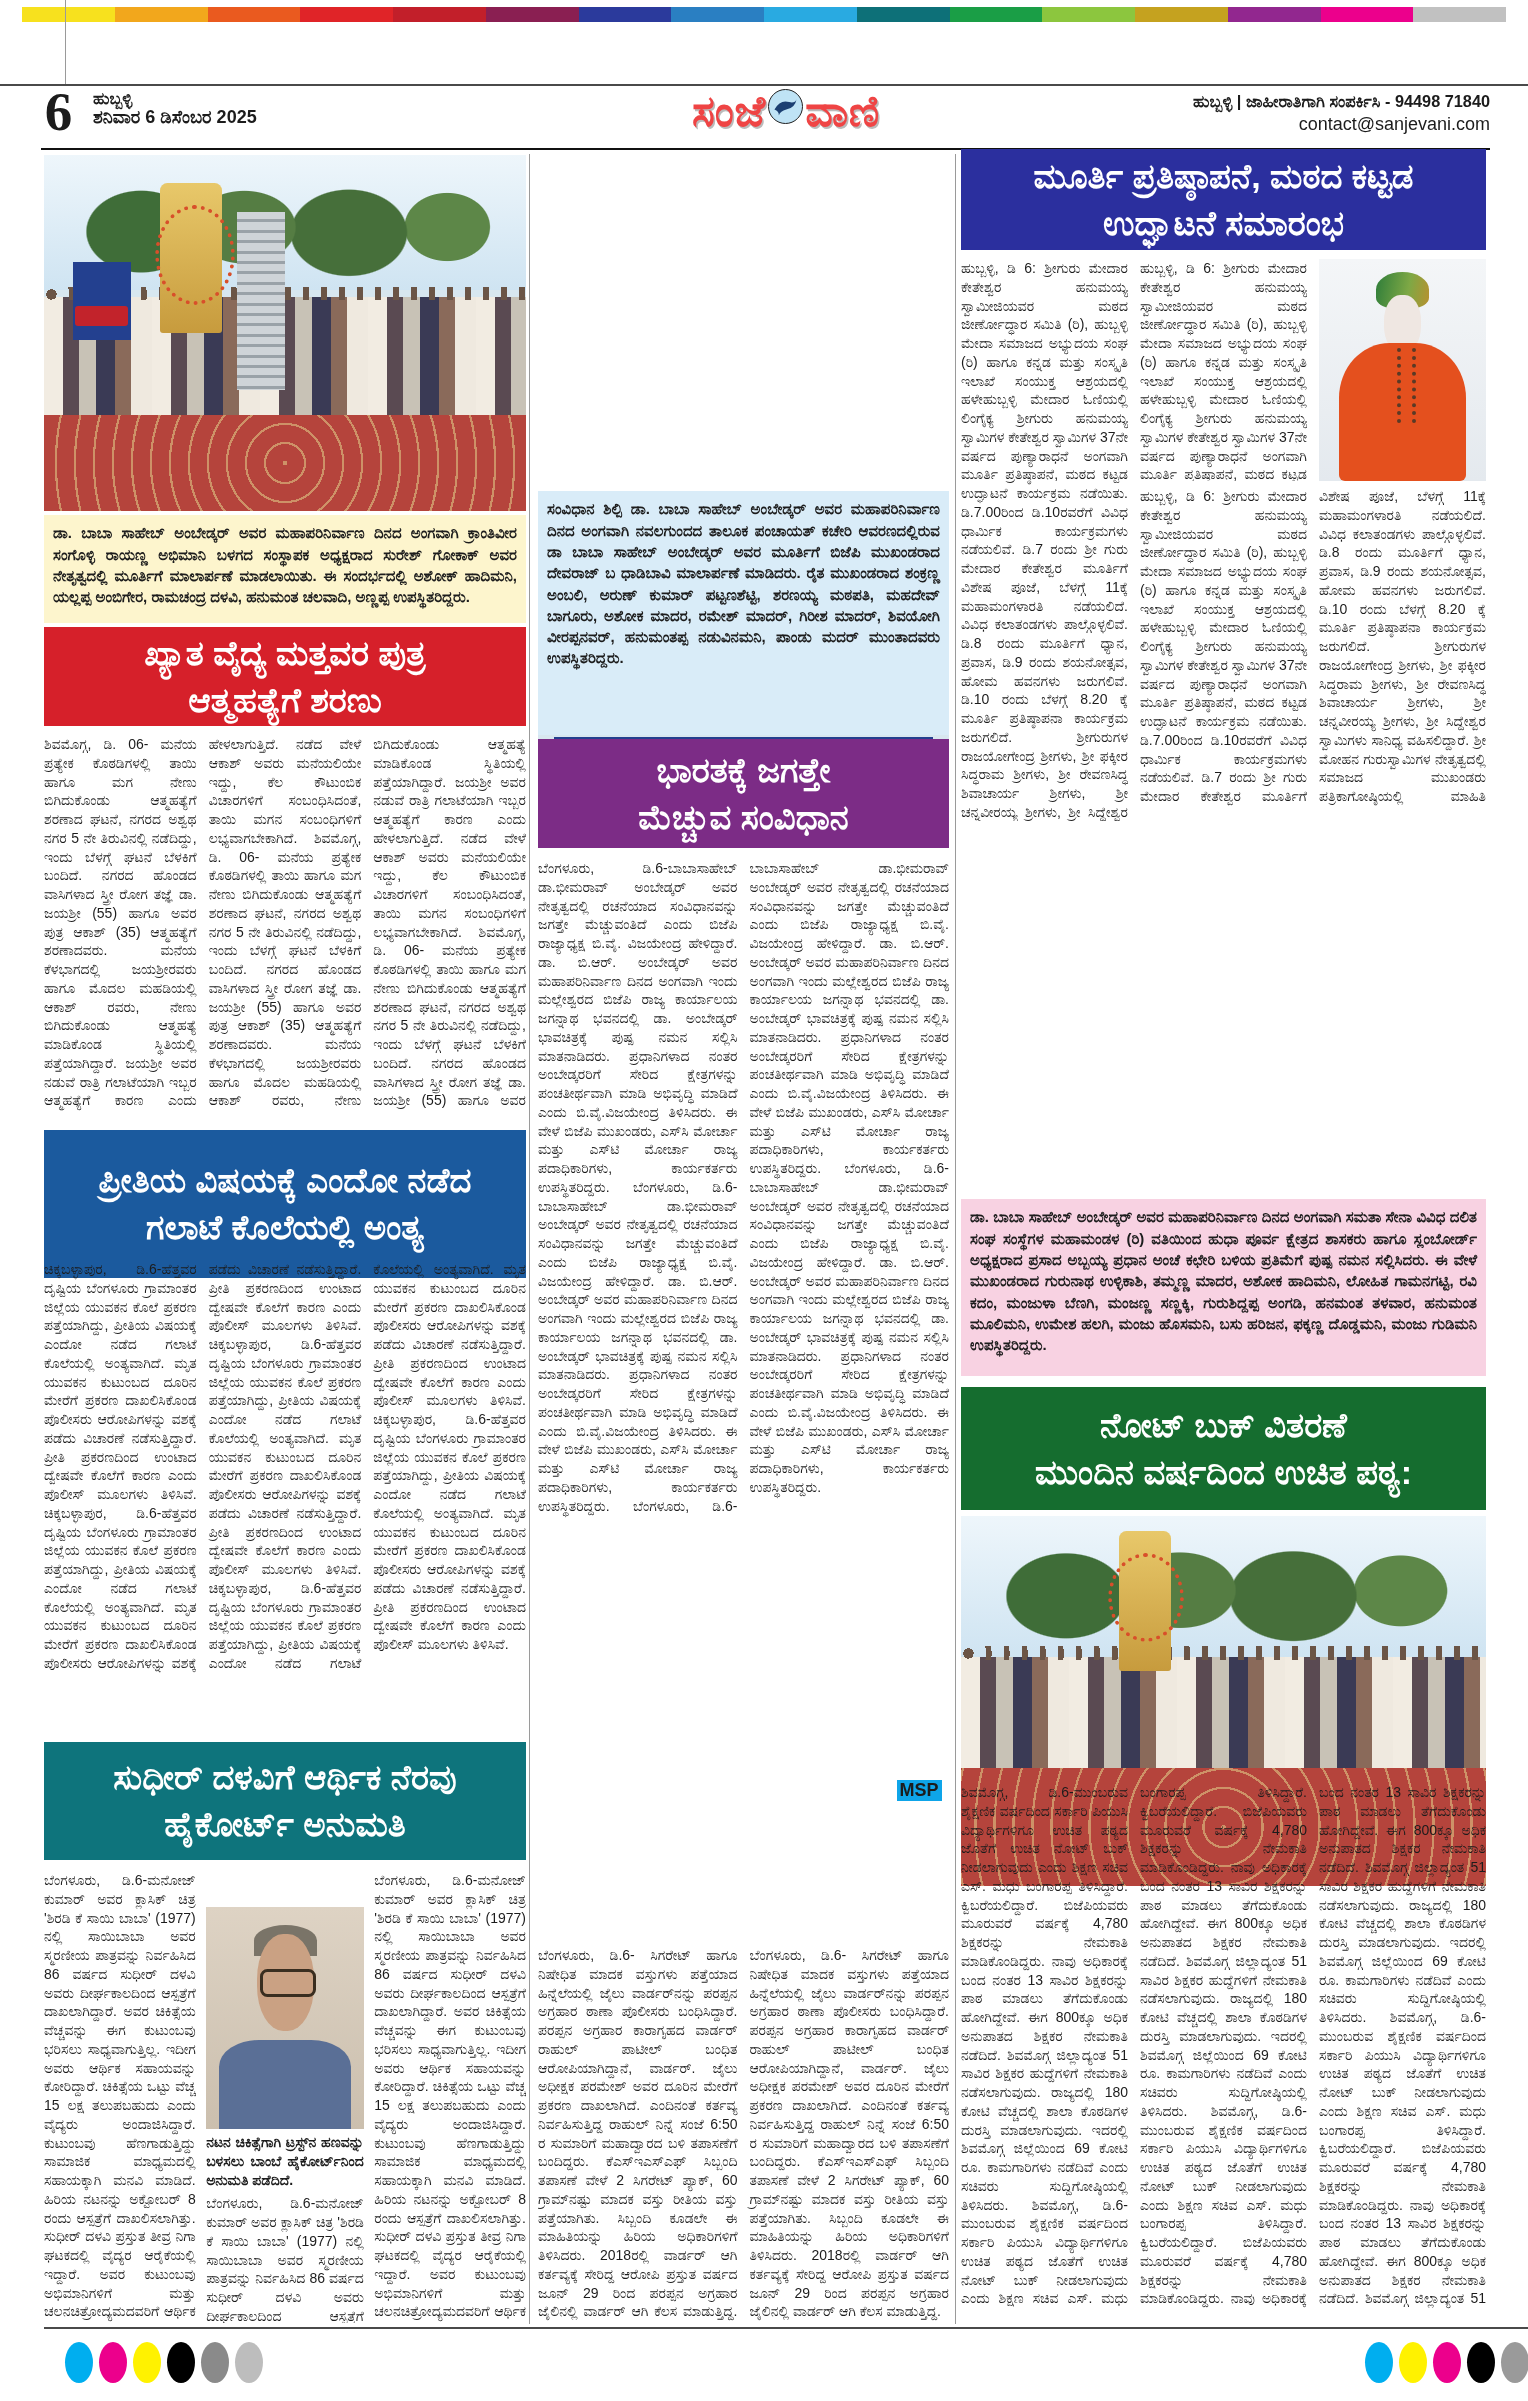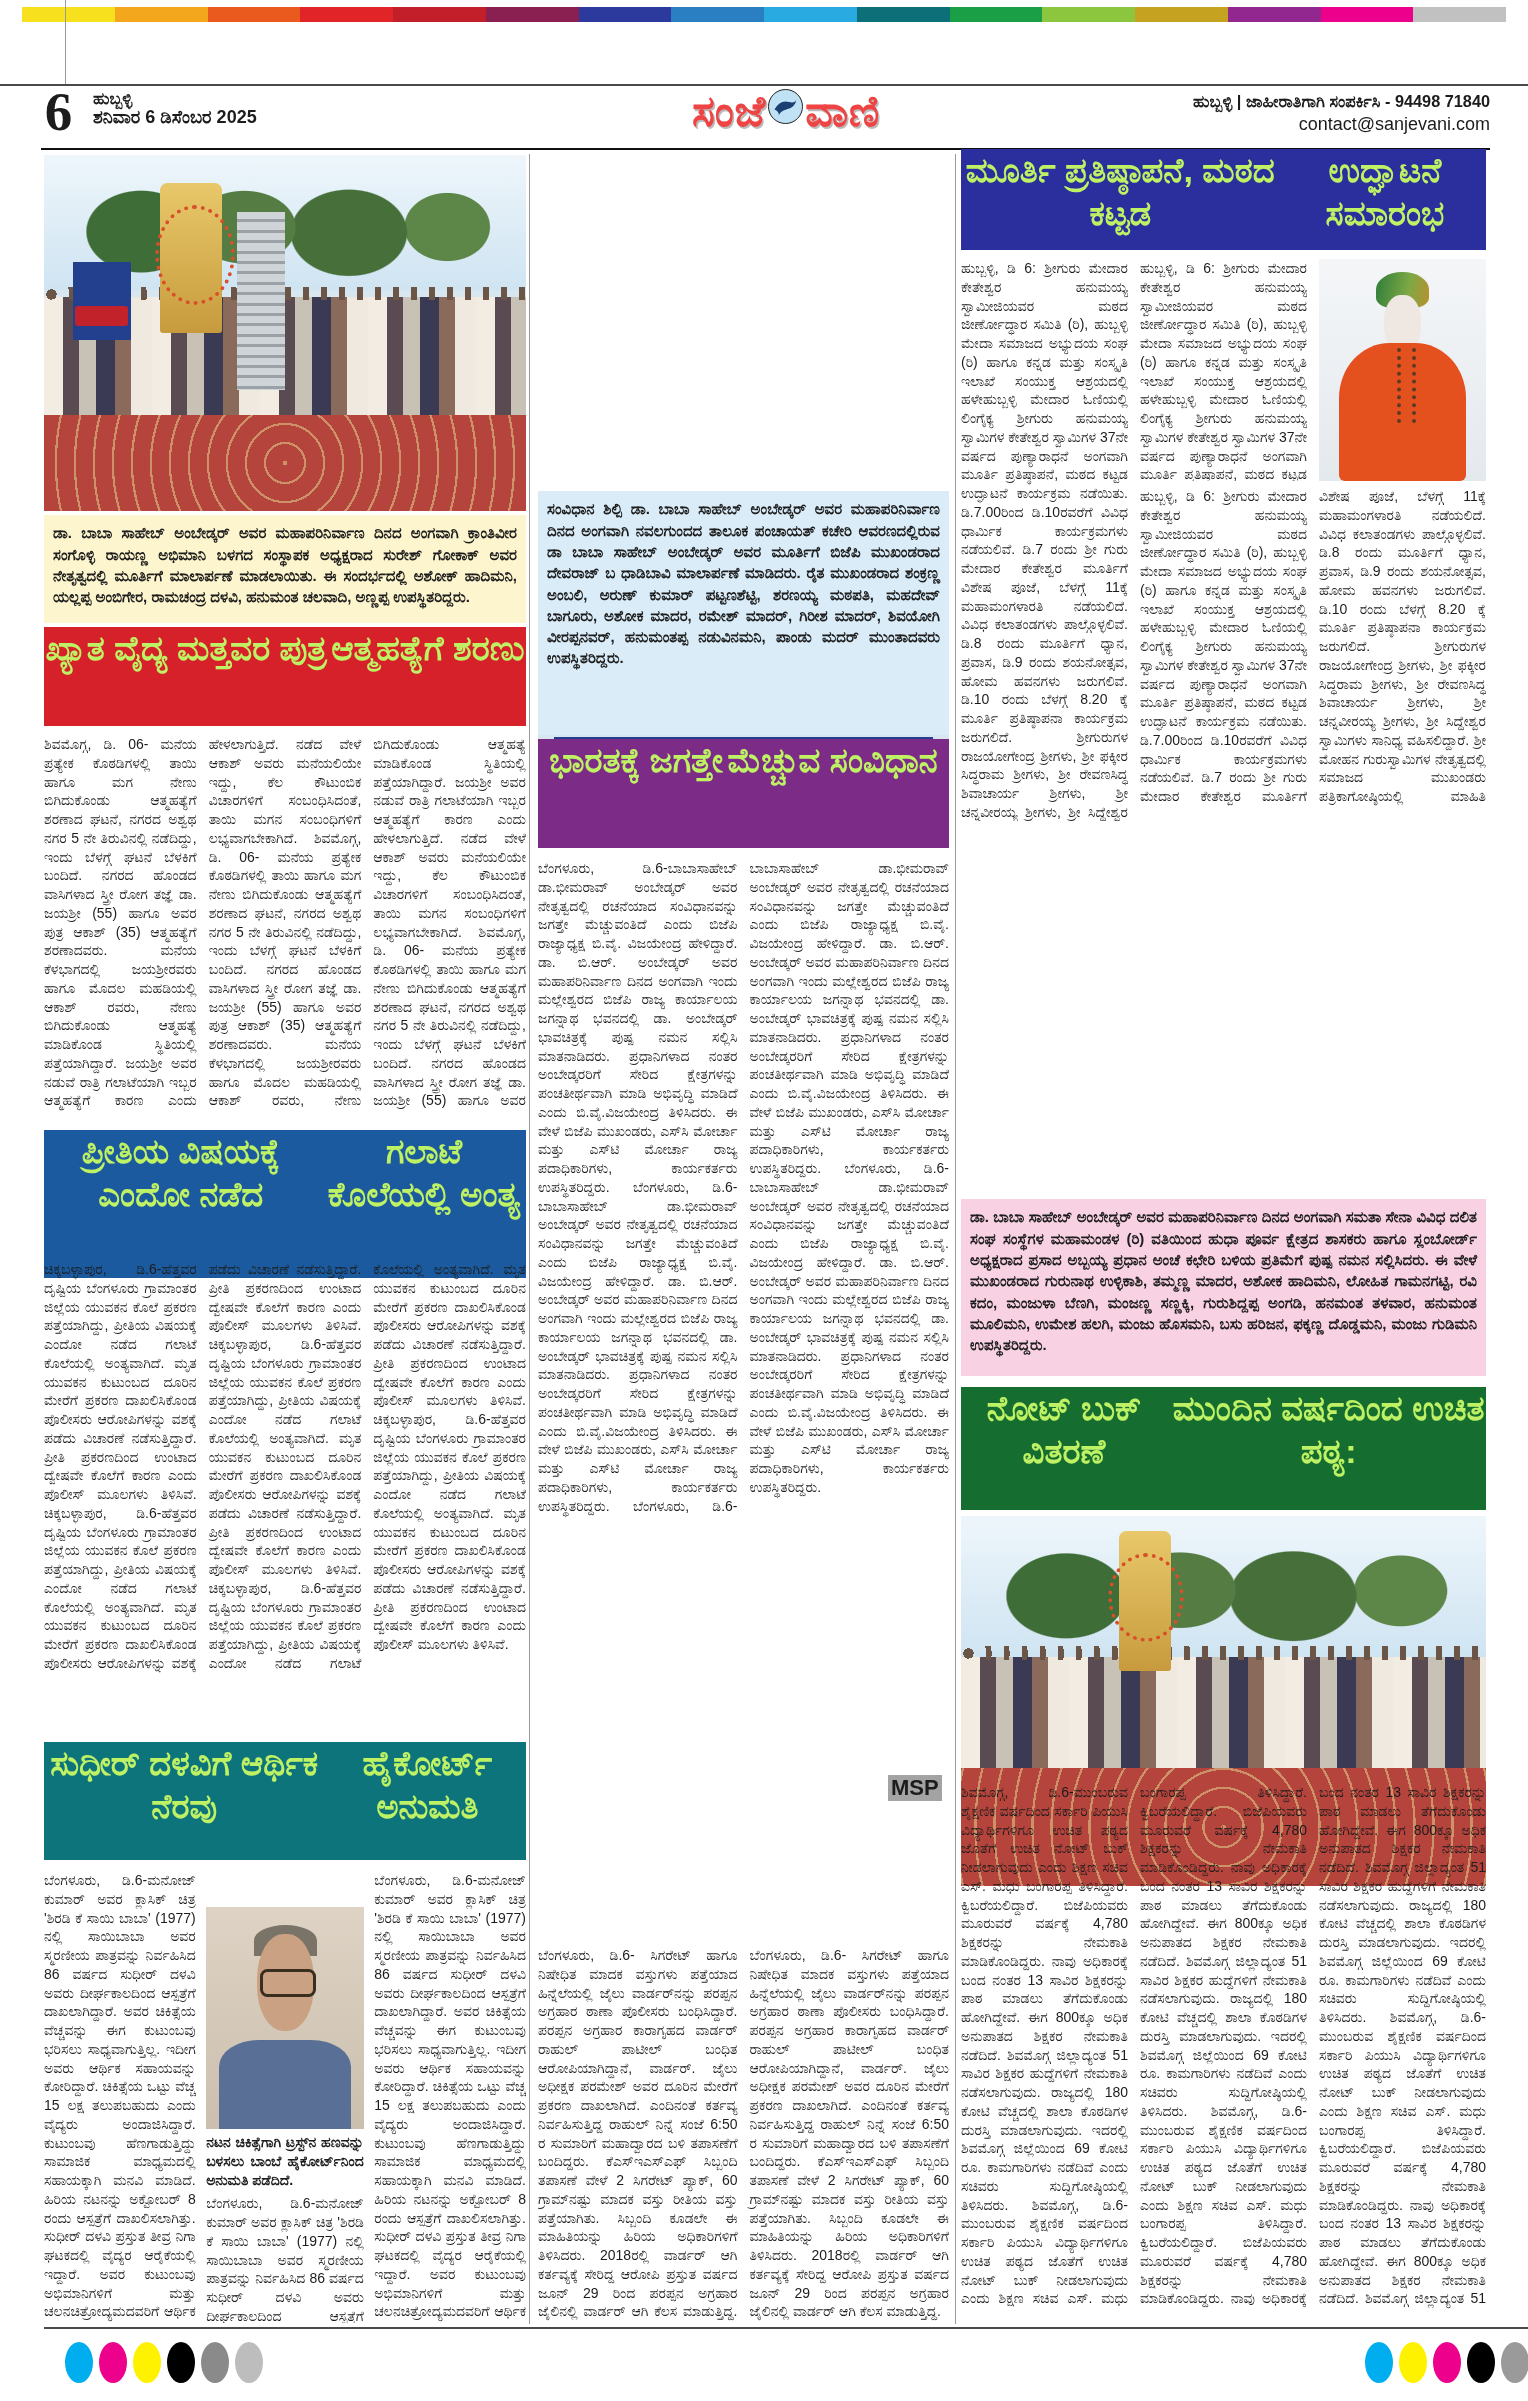--- a/index.html
+++ b/index.html
@@ -23,31 +23,31 @@
   #masthead .bird{display:inline-block;width:33px;height:33px;border-radius:50%;background:#bfe3f5;
                   border:1.5px solid #222;margin:0 2.2px;position:relative;top:1.5px;}
   #masthead .bird svg{position:absolute;left:3.7px;top:6px;}
   .contact{position:absolute;right:0;top:4.4px;text-align:right;line-height:1.3;}
   .contact .l1{font-size:16.3px;font-weight:bold;}
   .contact .l2{font-size:18px;}
   
   .vsep{position:absolute;top:154px;width:0.7px;height:2170px;background:#9a9a9a;}
   
   .abs{position:absolute;overflow:hidden;}
-  .headline-box{color:#bef264;text-align:center;font-weight:bold;display:flex;
+  .headline-box{color:#ffffff;text-align:center;font-weight:bold;display:flex;flex-direction:column;
                 justify-content:center;gap:4.4px;}
   .headline-box span{display:block;}
   .hl-44 span{font-size:34px;line-height:1.25;}
   .headline-black{color:#101010;text-align:center;font-weight:bold;display:flex;flex-direction:column;justify-content:center;gap:3px;}
   .headline-black span{font-size:37px;line-height:1.3;}
   .caption{font-size:15px;font-weight:600;line-height:1.42;text-align:justify;padding:7.4px 9px;box-sizing:border-box;}
   .bodytxt{font-size:14px;line-height:1.34;text-align:justify;column-gap:12px;box-sizing:border-box;}
   .cols3{column-count:3;}
   .cols2{column-count:2;}
-  .msp{position:absolute;right:7.4px;bottom:1.5px;font-weight:bold;font-size:22px;background:#a3a3a3;padding:0 3px;}
+  .msp{position:absolute;right:7.4px;bottom:1.5px;font-weight:bold;font-size:18px;background:#0ea5e9;padding:0 3px;}
   
   .photo{position:relative;overflow:hidden;background:#d8e7ef;}
   .ph-sky{position:absolute;left:0;top:0;right:0;height:38%;background:linear-gradient(#eef6fb,#cfe4f2);}
   .ph-trees{position:absolute;left:0;top:4%;right:0;height:36%;
     background:radial-gradient(closest-side,#3f6d38 70%,transparent 72%) 6% 40%/32% 90% no-repeat,
                radial-gradient(closest-side,#557d43 70%,transparent 72%) 38% 25%/30% 80% no-repeat,
                radial-gradient(closest-side,#466f3a 70%,transparent 72%) 70% 35%/34% 95% no-repeat,
                radial-gradient(closest-side,#5d8748 70%,transparent 72%) 95% 30%/25% 75% no-repeat;}
   .ph-crowd{position:absolute;left:0;bottom:26%;right:0;height:34%;
     background:repeating-linear-gradient(90deg,#f2ece2 0 19px,#5a4a52 19px 35px,#c8c2b6 35px 52px,#3a3a55 52px 71px,#8a6a5a 71px 87px,#efe9df 87px 108px);}

